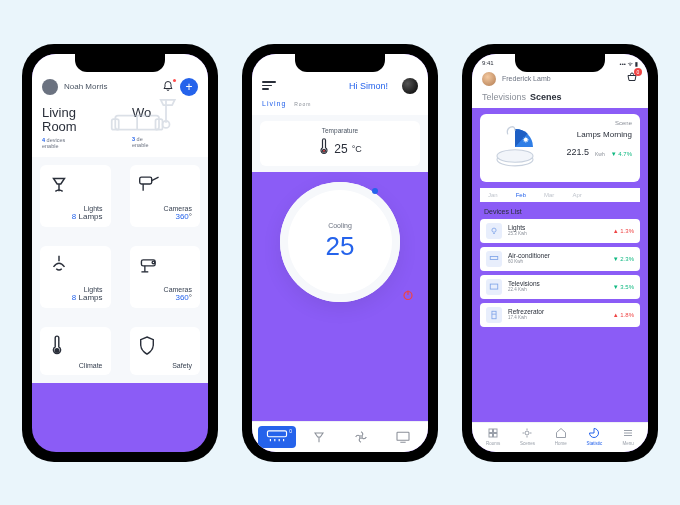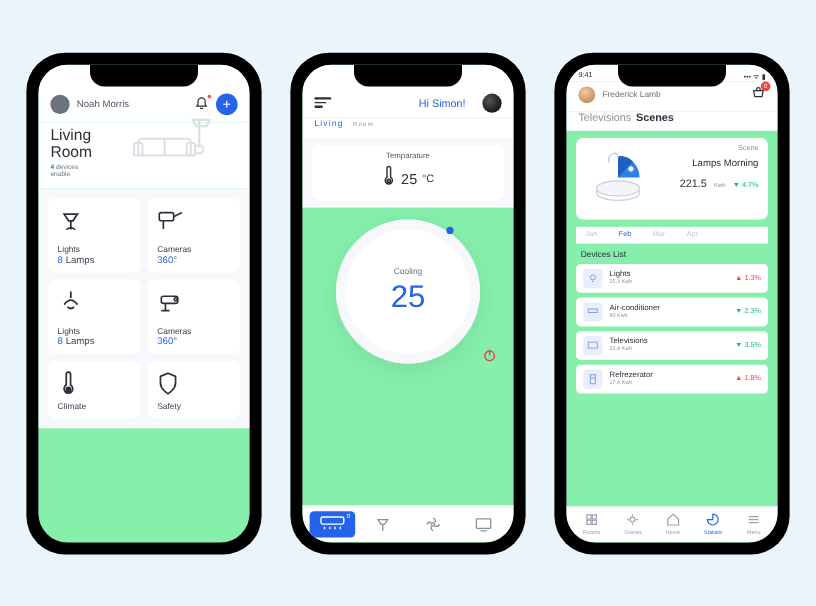--- a/index.html
+++ b/index.html
@@ -30,21 +30,21 @@
     transform: translateX(-50%);
     width: 90px;
     height: 18px;
     background: #000;
     border-radius: 0 0 12px 12px;
     z-index: 10;
   }
   .screen {
     width: 100%;
     height: 100%;
-    background: #86efac;
+    background: #8b5cf6;
     border-radius: 24px;
     overflow: hidden;
     position: relative;
     color: #2a2f3a;
   }
 
   
   .p1-header {
     padding: 24px 10px 6px 10px;
     display: flex;
@@ -73,23 +73,24 @@
   .room-block { min-width: 60px; }
   .room-title { font-size: 13px; font-weight: 400; color: #2a2f3a; line-height: 1.1; }
   .room-sub { font-size: 5.5px; color: #6b7280; margin-top: 3px; }
   .room-sub b { color: #2563eb; font-weight: 600; }
   .sofa-art {
     position: absolute; right: 28px; top: -4px; opacity: .5;
   }
   .p1-grid {
     display: grid;
     grid-template-columns: 1fr 1fr;
-    gap: 6px;
+    gap: 19px;
     padding: 8px;
     background: #f6f8fb;
+    text-align: right;
   }
   .card1 {
     background: #fff;
     border-radius: 6px;
     padding: 8px 8px 6px 8px;
     height: 62px;
     display: flex;
     flex-direction: column;
     justify-content: space-between;
   }
@@ -228,20 +229,28 @@
       <div class="room-block">
         <div class="room-title">
           <span>Living</span><br>
           <span>Room</span>
         </div>
         <div class="room-sub">
           <b>4</b> <span>devices</span><br>
           <span>enable</span>
         </div>
       </div>
+      <div class="room-block" style="overflow:hidden">
+        <div class="room-title">Wo</div>
+        <div style="height:13px"></div>
+        <div class="room-sub">
+          <b>3</b> <span>de</span><br>
+          <span>enable</span>
+        </div>
+      </div>
     </div>
 
     <div class="p1-grid">
       <div class="card1">
         <div class="ic">
           <svg width="22" height="22" viewBox="0 0 24 24" fill="none" stroke="#2a2f3a" stroke-width="1.6">
               <path d="M6 6 L18 6 L14 12 H10 Z"></path>
               <line x1="12" y1="12" x2="12" y2="20"></line>
               <path d="M8 20 Q12 17 16 20"></path>
             </svg>

